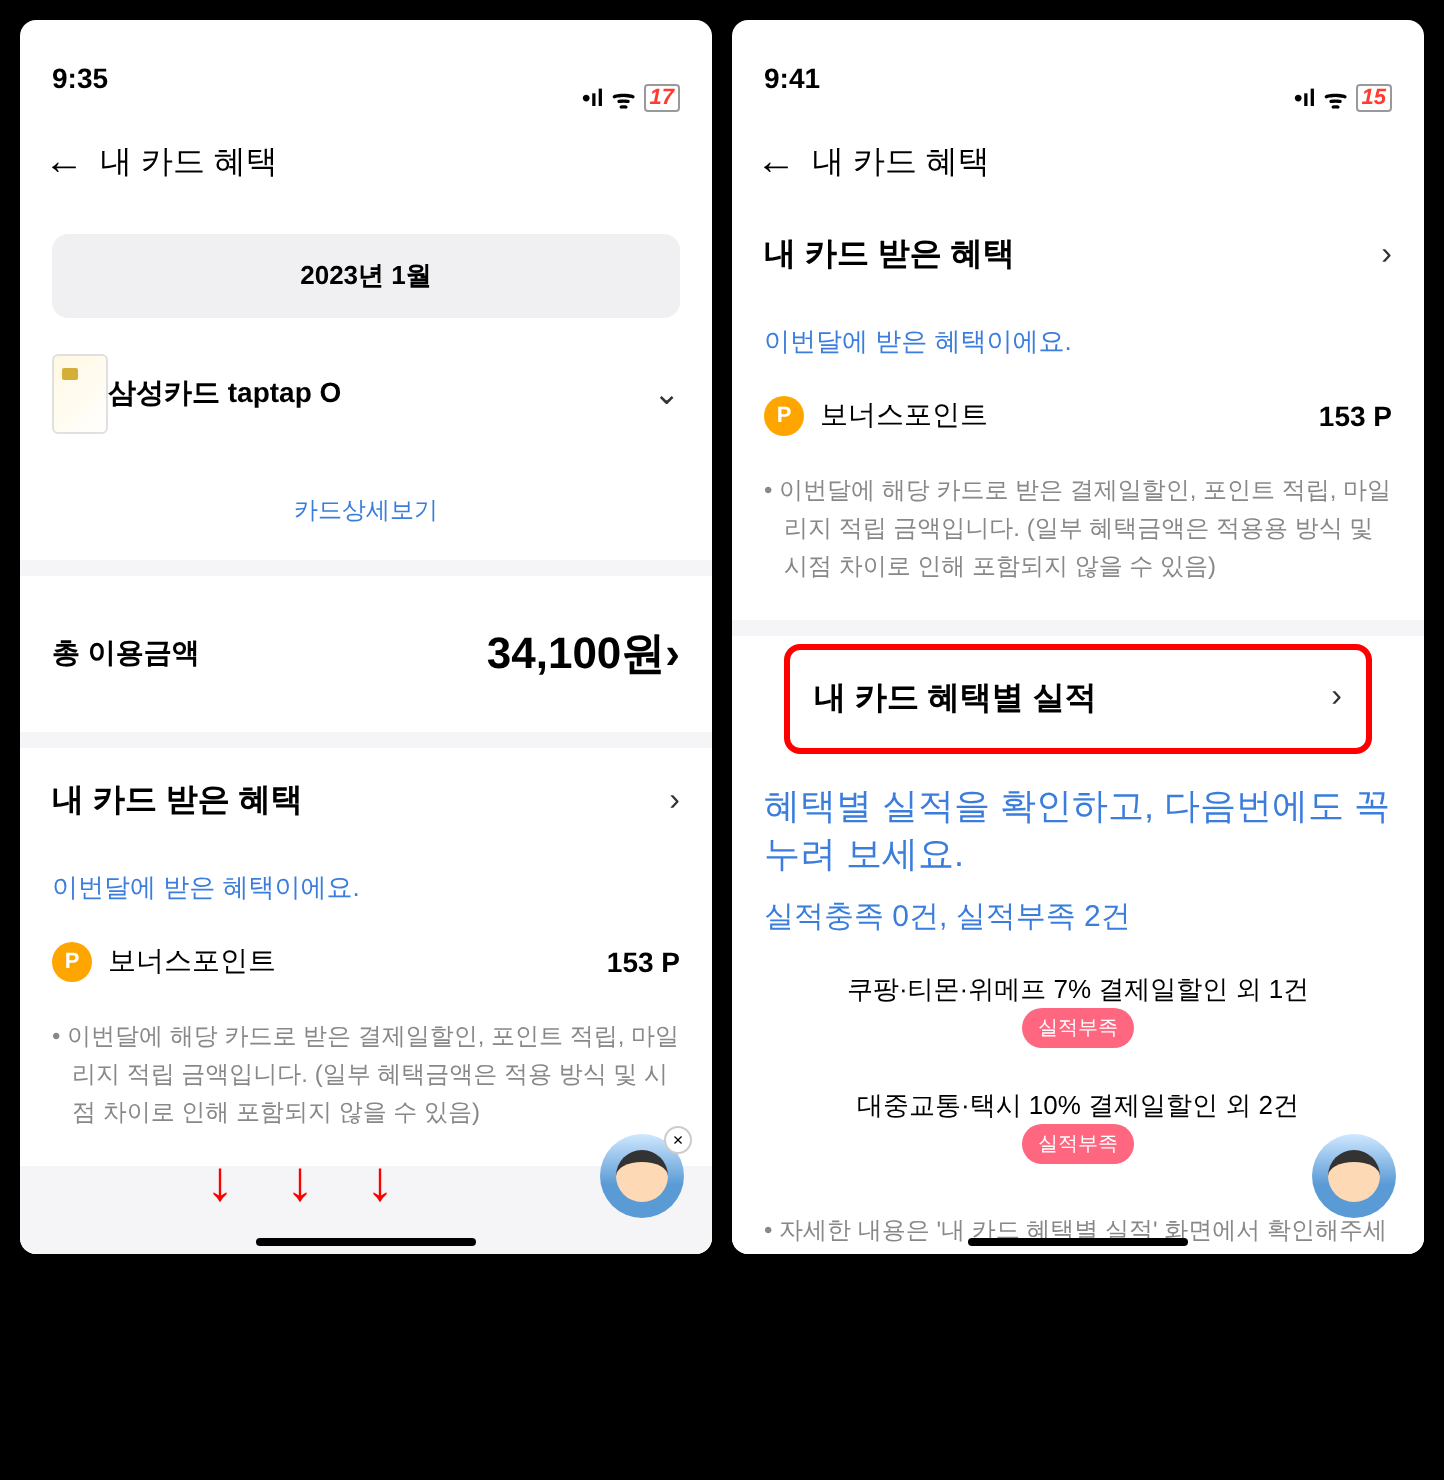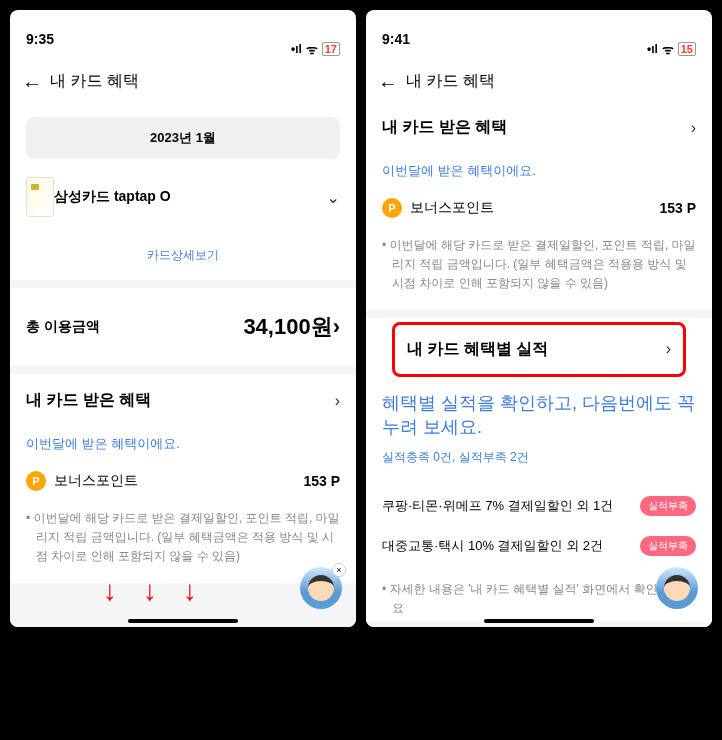--- a/index.html
+++ b/index.html
@@ -2,21 +2,21 @@
 <html><head>
 <meta charset="utf-8">
 <style>
 * { margin: 0; padding: 0; box-sizing: border-box; font-family: -apple-system, BlinkMacSystemFont, sans-serif; }
 body { background: #000; display: flex; gap: 10px; padding: 10px; }
 .phone { width: 346px; height: 617px; background: #ffffff; border-radius: 8px; overflow: hidden; position: relative; display: flex; flex-direction: column; }
 .status-bar { display: flex; justify-content: space-between; align-items: center; padding: 10px 16px 4px; font-size: 14px; font-weight: 600; }
 .status-right { display: flex; align-items: center; gap: 4px; margin-top: 20px; }
 .signal { font-size: 12px; }
 .wifi { font-size: 13px; }
-.battery-num { font-size: 11px; color: #ff3b30; font-weight: 600; border: 1px solid #999; border-radius: 2px; padding: 0 2px; }
+.battery-num { font-size: 11px; color: #ff3b30; font-weight: 600; border: 1px solid #999; border-radius: 2px; padding: 0 2px; font-style: italic; }
 .nav-bar { display: flex; align-items: center; padding: 8px 12px; gap: 8px; }
 .back-arrow { font-size: 20px; }
 .content { flex: 1; overflow-y: auto; background: #f5f5f7; }
 .section { background: #fff; margin-bottom: 8px; padding: 16px; }
 .section-nogap { background: #fff; padding: 16px; }
 .month-banner { background: #f0f0f2; border-radius: 8px; padding: 12px; text-align: center; font-size: 13px; font-weight: 600; margin-bottom: 10px; }
 .card-row { display: flex; align-items: center; padding: 8px 0; }
 .card-img { width: 28px; height: 40px; background: linear-gradient(135deg,#fff8e1,#fff); border: 1px solid #e0e0e0; border-radius: 3px; position: relative; }
 .card-chip { position: absolute; top: 6px; left: 4px; width: 8px; height: 6px; background: #d4af37; border-radius: 1px; }
 .card-info { flex: 1; }
@@ -33,22 +33,22 @@
 .blue-text { color: #3b7ddd; font-size: 13px; margin-bottom: 14px; }
 .point-row { display: flex; align-items: center; gap: 8px; padding: 4px 0; }
 .p-icon { width: 20px; height: 20px; background: #ffa500; color: #fff; border-radius: 50%; display: flex; align-items: center; justify-content: center; font-size: 11px; font-weight: 700; }
 .point-label { flex: 1; font-size: 14px; }
 .point-val { font-size: 14px; font-weight: 600; }
 .note { color: #888; font-size: 12px; line-height: 1.6; padding: 14px 0 0; }
 .note ul { list-style: none; padding-left: 10px; }
 .note li::before { content: "• "; margin-left: -10px; }
 .highlight-box { border: 3px solid #ff0000; border-radius: 8px; padding: 14px 12px; margin: 0 14px; }
 .status-row { color: #3b7ddd; font-size: 18px; margin-bottom: 10px; }
-.status-row2 { color: #3b7ddd; font-size: 12px; margin-bottom: 20px; }
-.benefit-item { display: flex; justify-content: space-between; align-items: center; padding: 10px 0; font-size: 13px; }
+.status-row2 { color: #3b7ddd; font-size: 15px; margin-bottom: 8px; }
+.benefit-item { display: flex; justify-content: space-between; align-items: center; padding: 10px 0; font-size: 13px; flex-direction: column; }
 .badge { background: #ff6680; color: #fff; font-size: 10px; padding: 3px 8px; border-radius: 10px; }
 .avatar { position: absolute; bottom: 18px; right: 14px; width: 42px; height: 42px; border-radius: 50%; background: linear-gradient(180deg,#cfe8ff 0%,#5b9bd5 60%); display: flex; align-items: center; justify-content: center; }
 .avatar-inner { width: 26px; height: 26px; background: #fdd9b5; border-radius: 50%; border-top: 6px solid #333; }
 .avatar-close { position: absolute; top: -4px; right: -4px; width: 14px; height: 14px; background: #fff; border: 1px solid #ccc; border-radius: 50%; font-size: 9px; display: flex; align-items: center; justify-content: center; }
 .arrows { position: absolute; bottom: 20px; left: 50%; transform: translateX(-80px); display: flex; gap: 26px; }
 .arrow { color: #ff0000; font-size: 28px; font-weight: bold; }
 .home-ind { position: absolute; bottom: 4px; left: 50%; transform: translateX(-50%); width: 110px; height: 4px; background: #000; border-radius: 3px; }
 </style>
 </head>
 <body>

